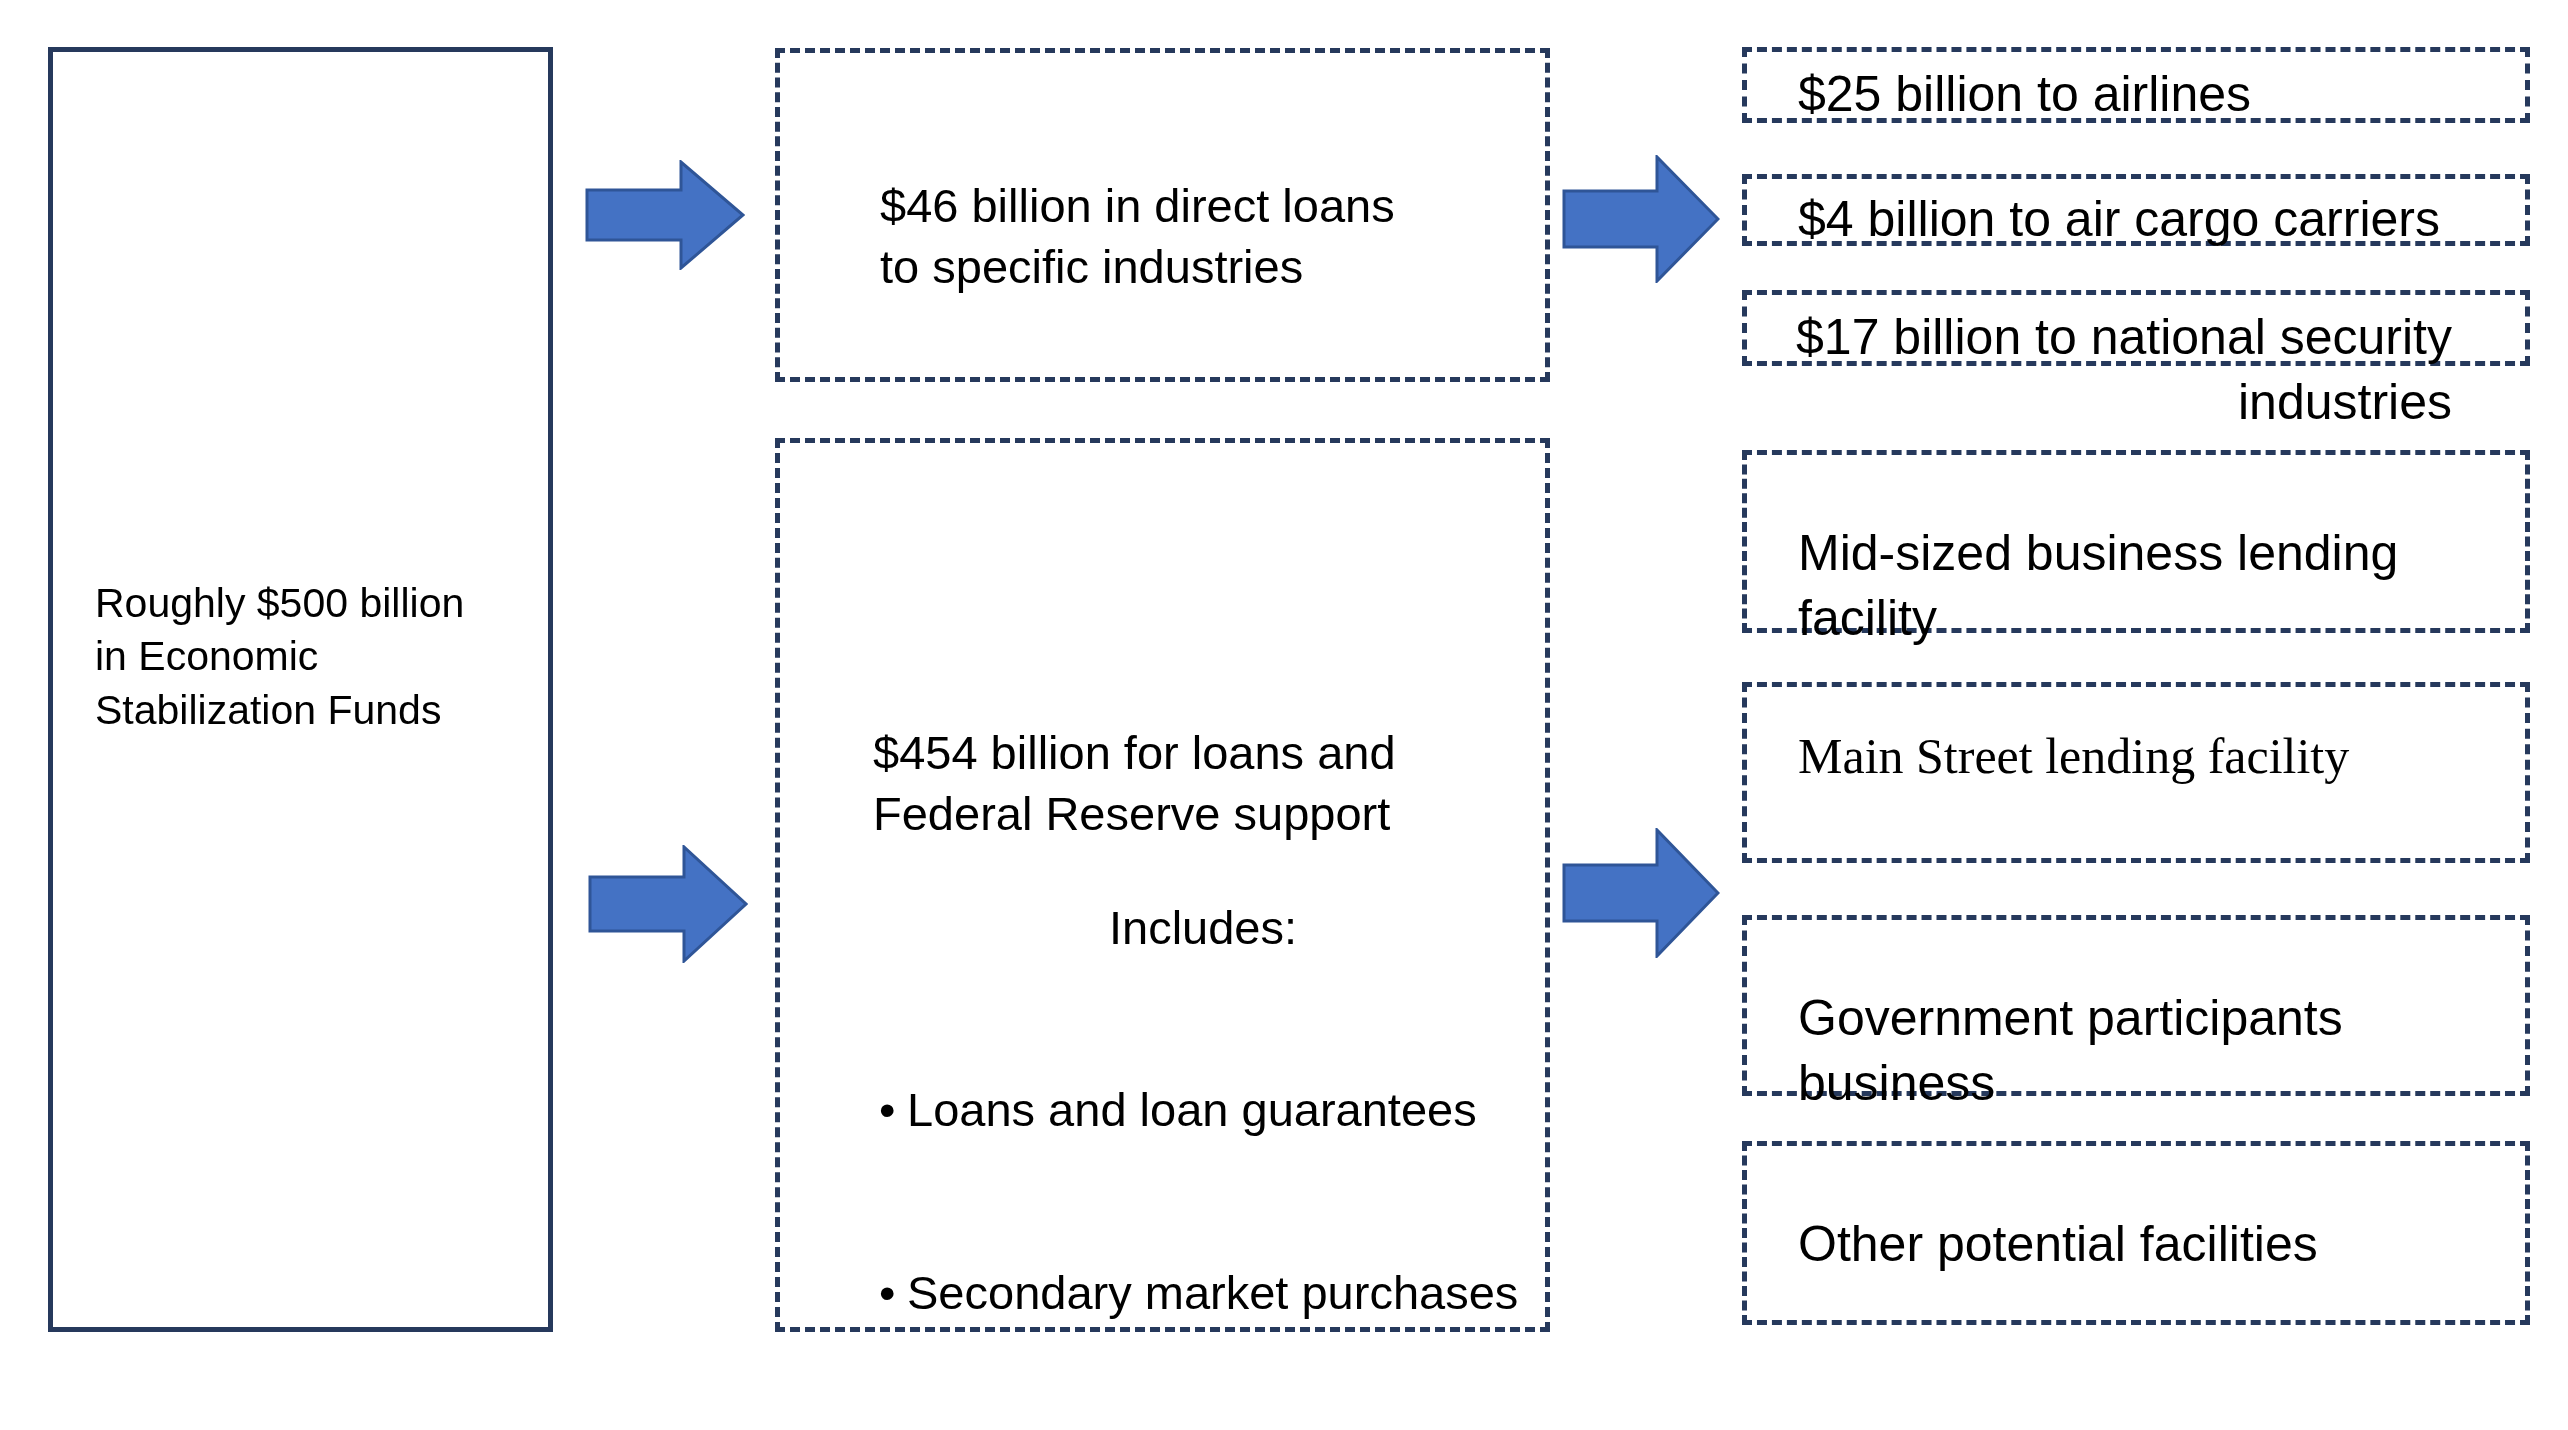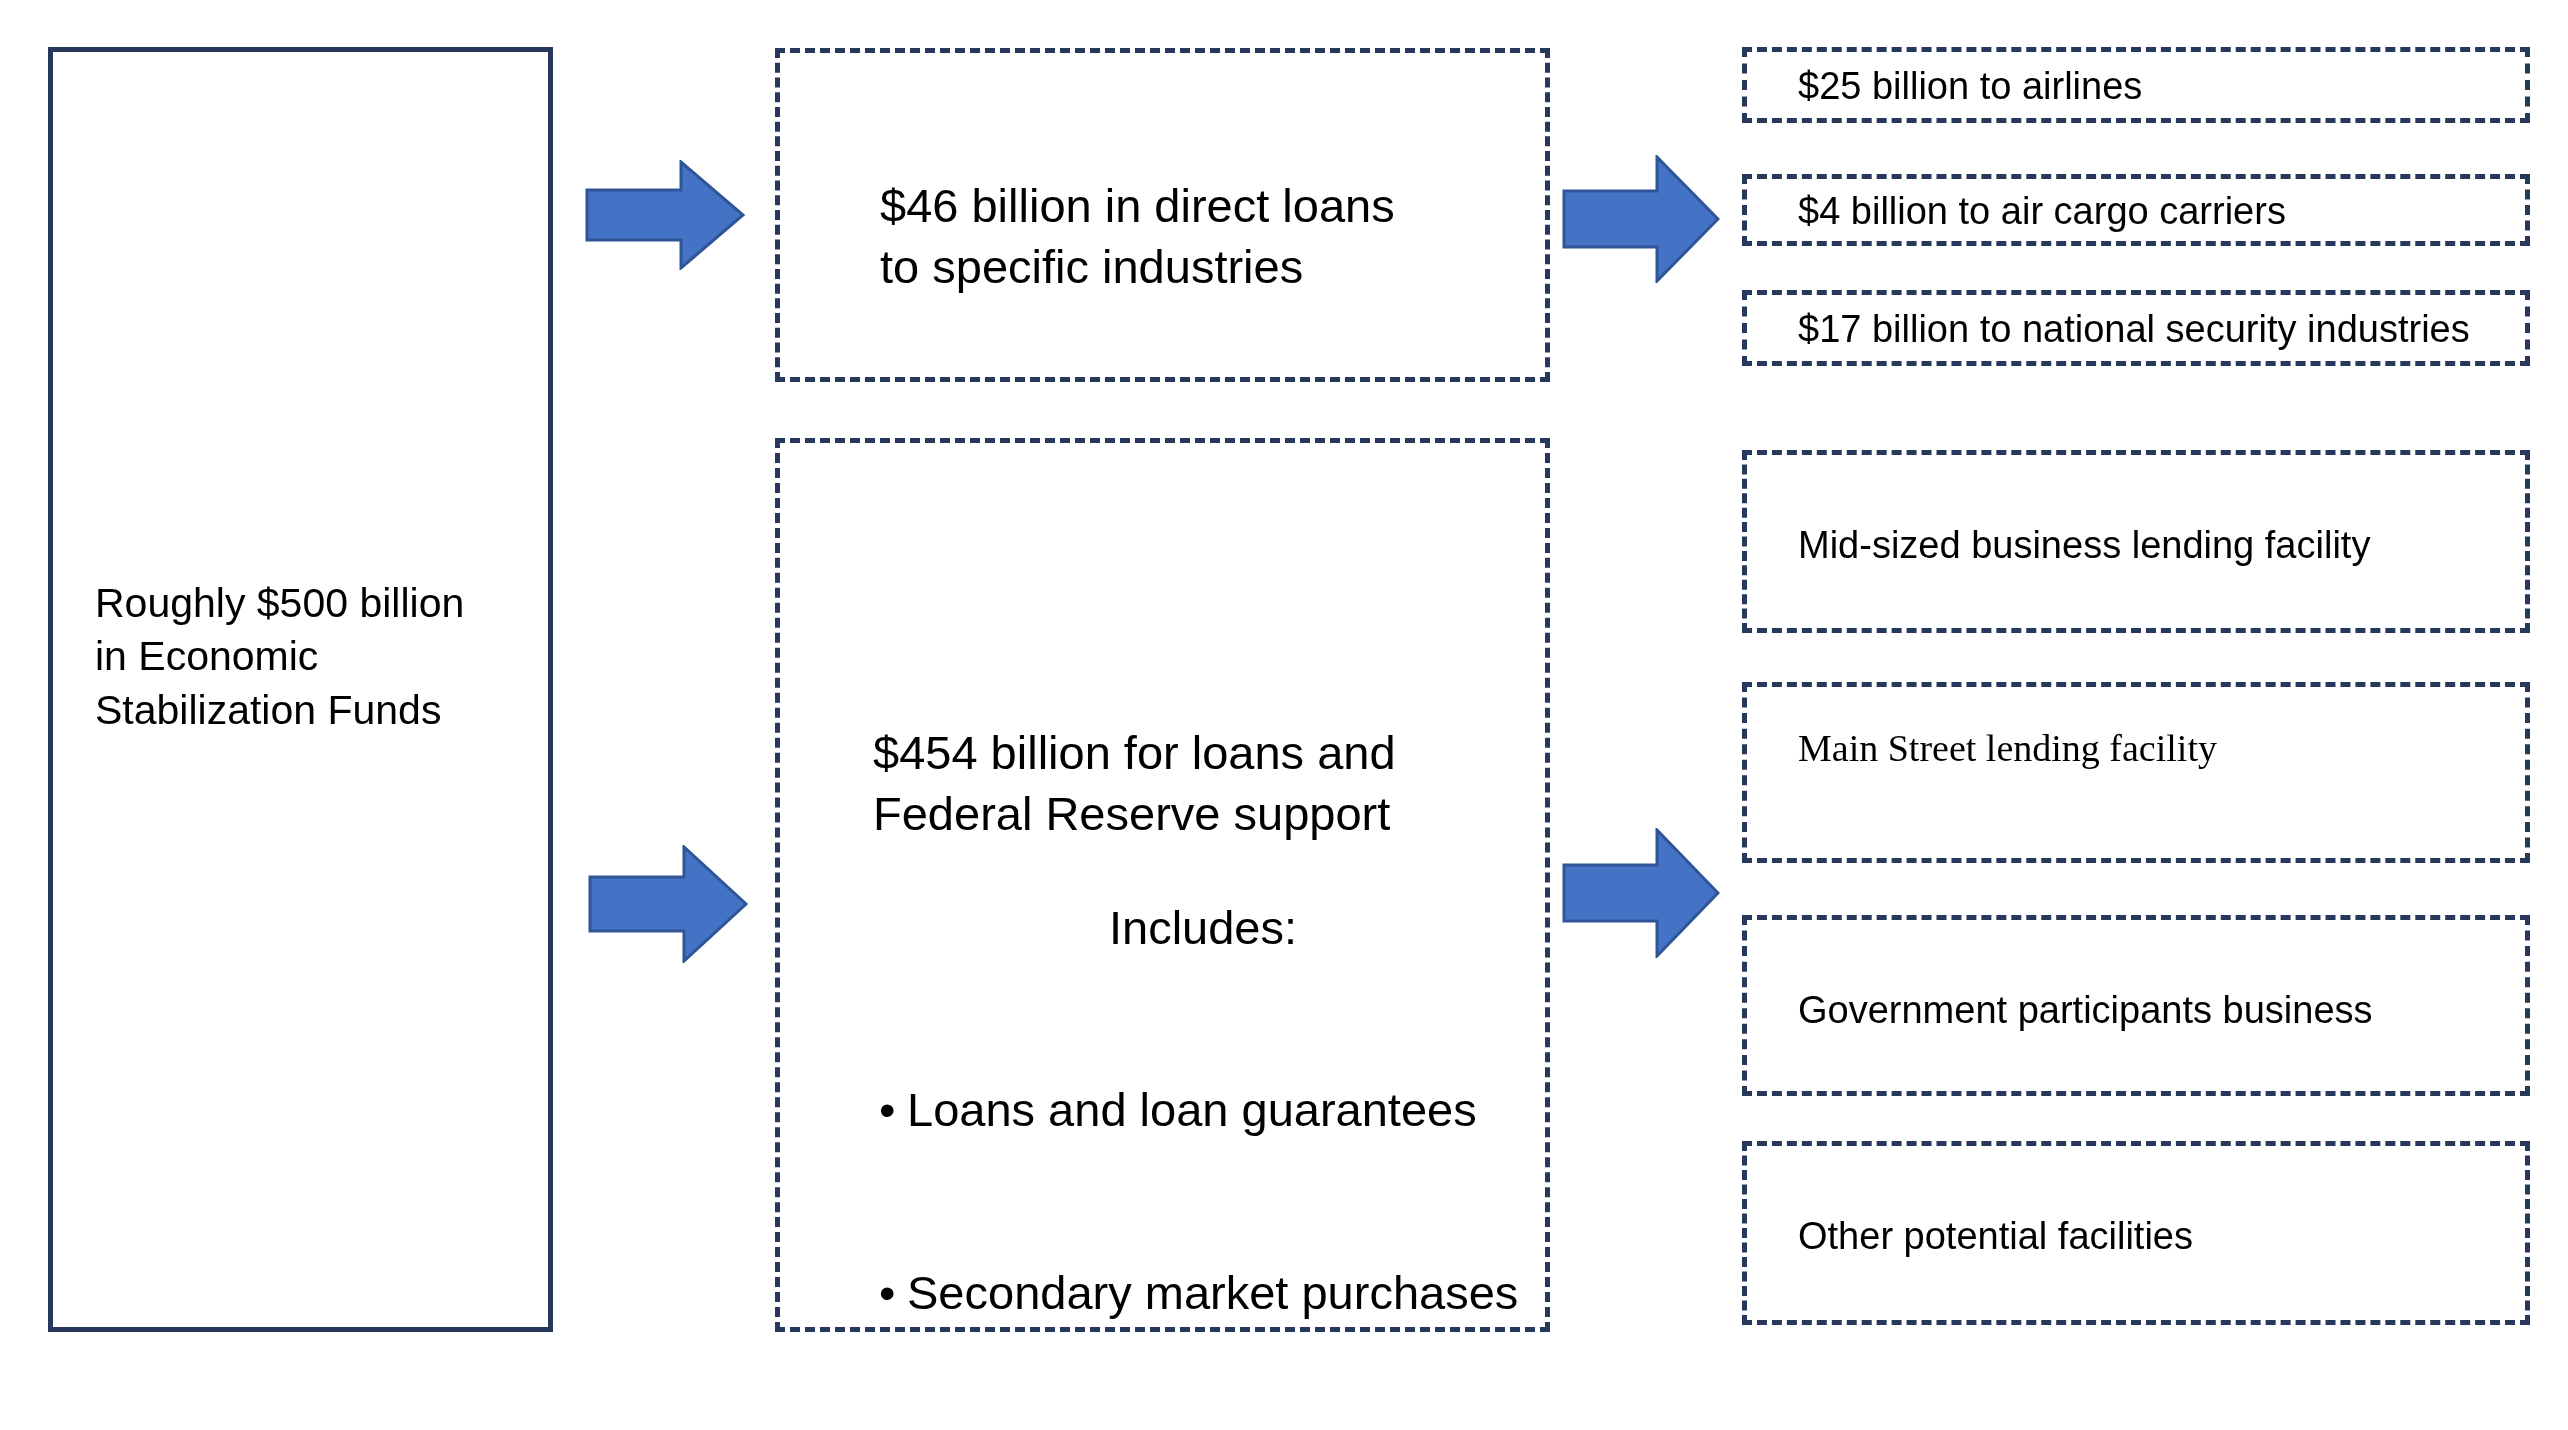--- a/index.html
+++ b/index.html
@@ -7,21 +7,21 @@
   #canvas{position:relative;width:2568px;height:1430px;background:#ffffff;overflow:hidden;}
 
   .box{position:absolute;box-sizing:border-box;background:#ffffff;}
   .solid-box{border:5px solid #26395c;}
   .dashed-box{border:5px dashed #26395c;}
 
   .txt{position:absolute;color:#000000;line-height:1.30;white-space:pre-wrap;}
 
   .bigtext{font-size:41px;margin-top:11px;}
   .midtext{font-size:47px;}
-  .smalltext{font-size:38px;}
+  .smalltext{font-size:50px;}
 
   .arrow{position:absolute;}
   .arrow svg{display:block;width:100%;height:100%;}
 
   .bullets{margin:0;padding:0;list-style:none;}
   .bullets li{position:relative;padding-left:34px;}
   .bullets li:before{content:"\2022";position:absolute;left:6px;top:0;}
 </style>
 </head>
 <body>
@@ -78,21 +78,21 @@
   <div class="box dashed-box" style="left:1742px;top:47px;width:788px;height:76px;">
   </div>
   <div class="txt smalltext" style="left:1798px;top:62px;width:700px;">$25 billion to airlines</div>
 
   <div class="box dashed-box" style="left:1742px;top:174px;width:788px;height:72px;">
   </div>
   <div class="txt smalltext" style="left:1798px;top:187px;width:700px;">$4 billion to air cargo carriers</div>
 
   <div class="box dashed-box" style="left:1742px;top:290px;width:788px;height:76px;">
   </div>
-  <div class="txt smalltext" style="left:1798px;top:305px;width:740px;">$17 billion to national security industries</div>
+  <div class="txt smalltext" style="left:1712px;top:305px;width:740px;text-align:right;">$17 billion to national security industries</div>
 
   <div class="box dashed-box" style="left:1742px;top:450px;width:788px;height:183px;">
   </div>
   <div class="txt smalltext" style="left:1798px;top:521px;width:720px;">Mid-sized business lending facility</div>
 
   <div class="box dashed-box" style="left:1742px;top:682px;width:788px;height:181px;">
   </div>
   <div class="txt smalltext" style="left:1798px;top:724px;width:720px;font-family:Liberation Serif, serif;">Main Street lending facility</div>
 
   <div class="box dashed-box" style="left:1742px;top:915px;width:788px;height:181px;">

